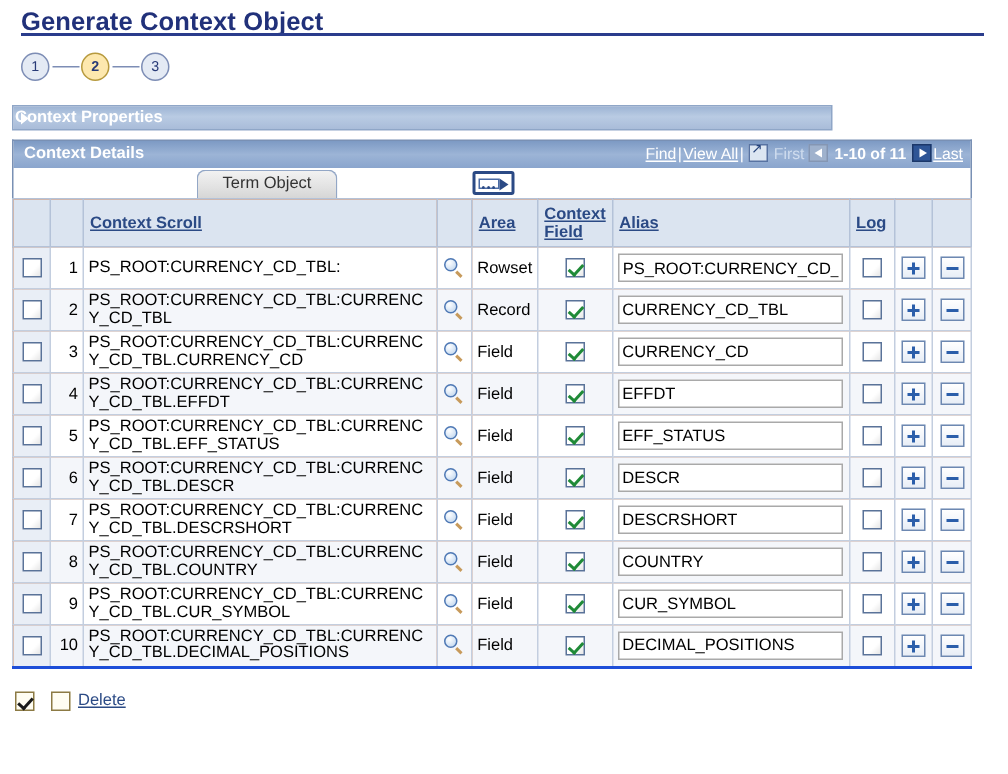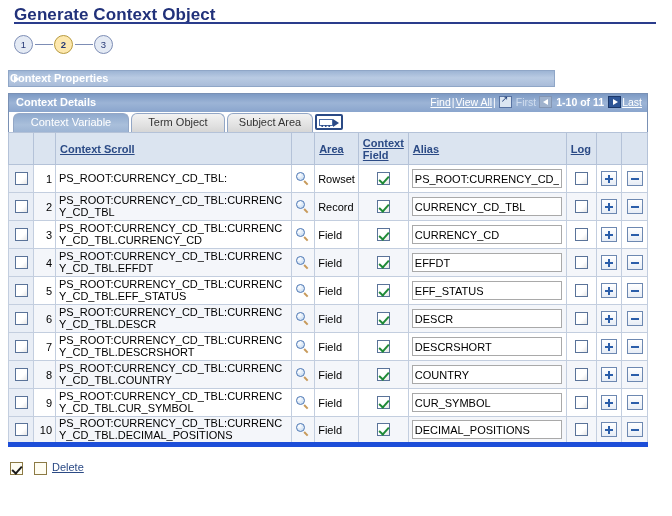--- a/index.html
+++ b/index.html
@@ -173,21 +173,21 @@
     border-top: 4px solid transparent;
     border-bottom: 4px solid transparent;
   }
 
   
   table.grid {
     width: 100%; border-collapse: collapse;
     background: #f97316;
     border-left: 1px solid #7990b4;
     border-right: 1px solid #7990b4;
-    border-bottom: 5px solid #1d4ed8;
+    border-bottom: 2px solid #1d4ed8;
   }
   table.grid th {
     background: #dbe4f0;
     border: 1px solid #b4c2d8;
     height: 32px;
     vertical-align: middle;
     text-align: left;
     padding: 1px 4px;
     font-weight: normal;
     font-size: 11px;
@@ -325,23 +325,21 @@
   <div class="grid-panel">
 
     <div class="grid-header">
       <span class="grid-header-title">Context Details</span>
       <span class="grid-nav">
         <a>Find</a><span class="sep">|</span><a>View All</a><span class="sep">|</span><span class="nav-icon"></span><span class="first-lbl">First</span><span class="arrow-btn left disabled"></span><span class="count">1-10 of 11</span><span class="arrow-btn right"></span><a>Last</a>
       </span>
     </div>
 
     <div class="tab-strip">
-      <div class="tab tab-t1 active">Context Variable</div>
       <div class="tab tab-t2 inactive">Term Object</div>
-      <div class="tab tab-t3 inactive">Subject Area</div>
       <div class="grid-customize">
         <span class="gc-inner"></span>
         <span class="gc-dots">•••</span>
         <span class="gc-arrow"></span>
       </div>
     </div>
 
     <table class="grid">
       <thead>
         <tr>

